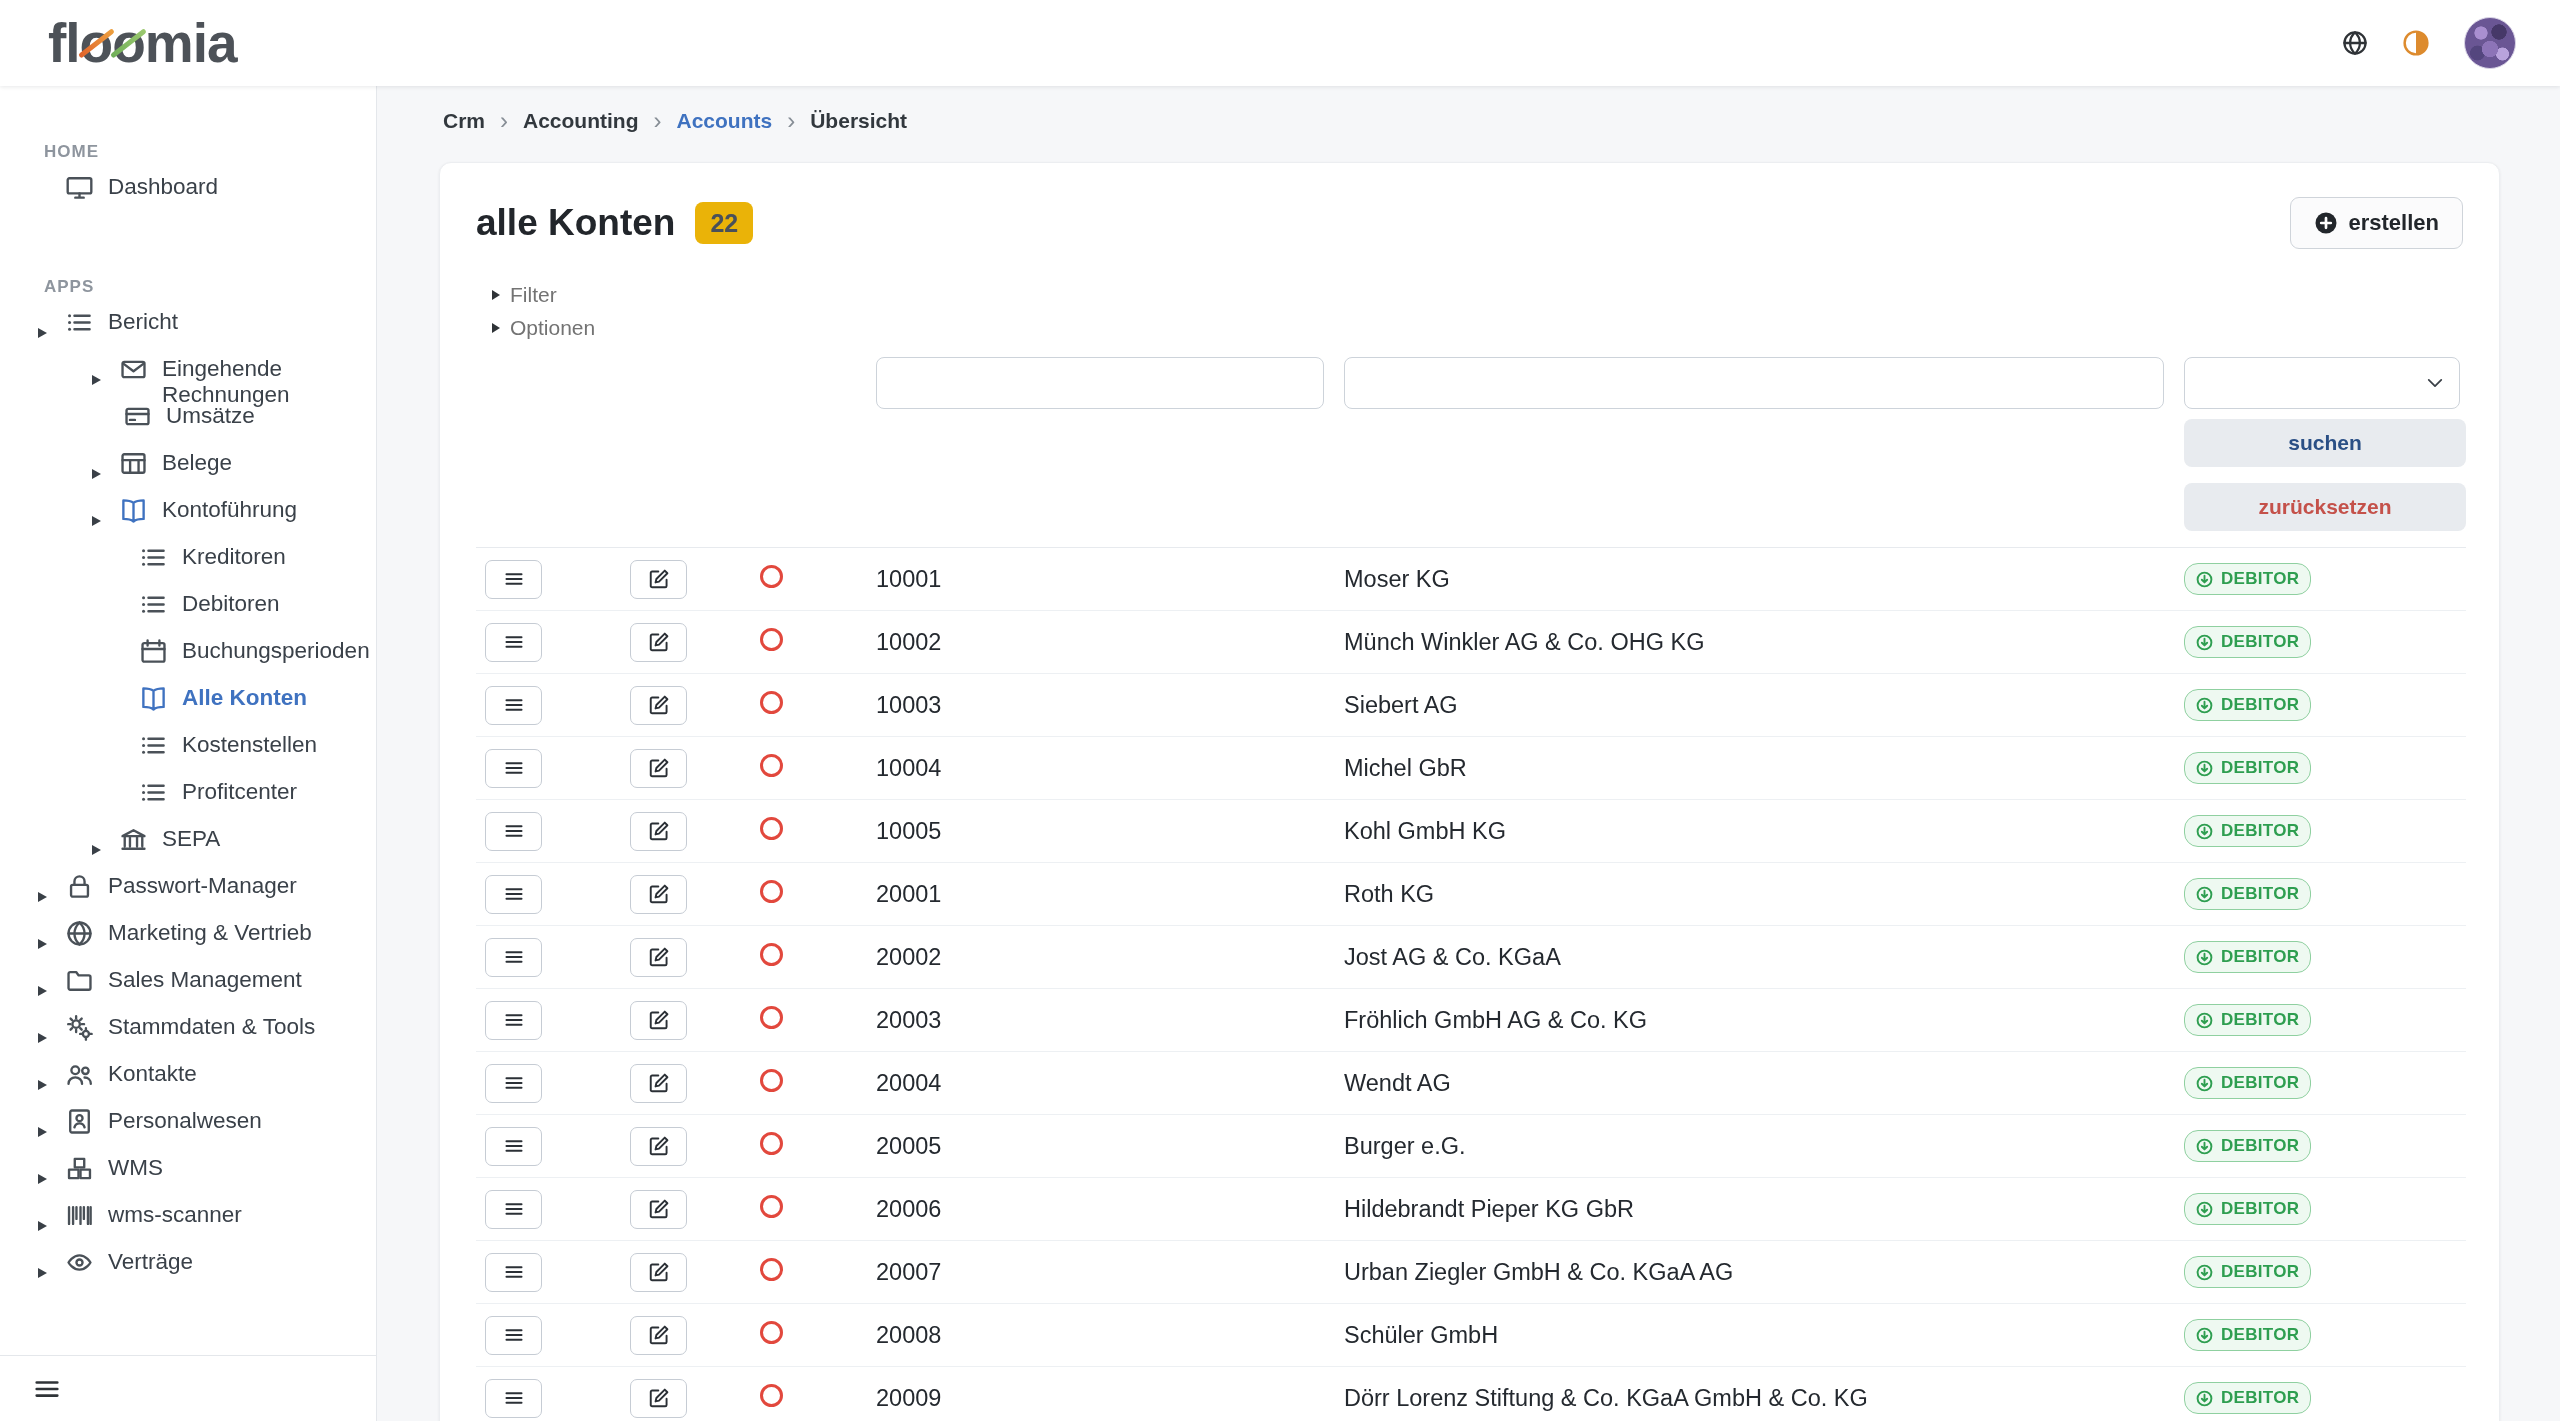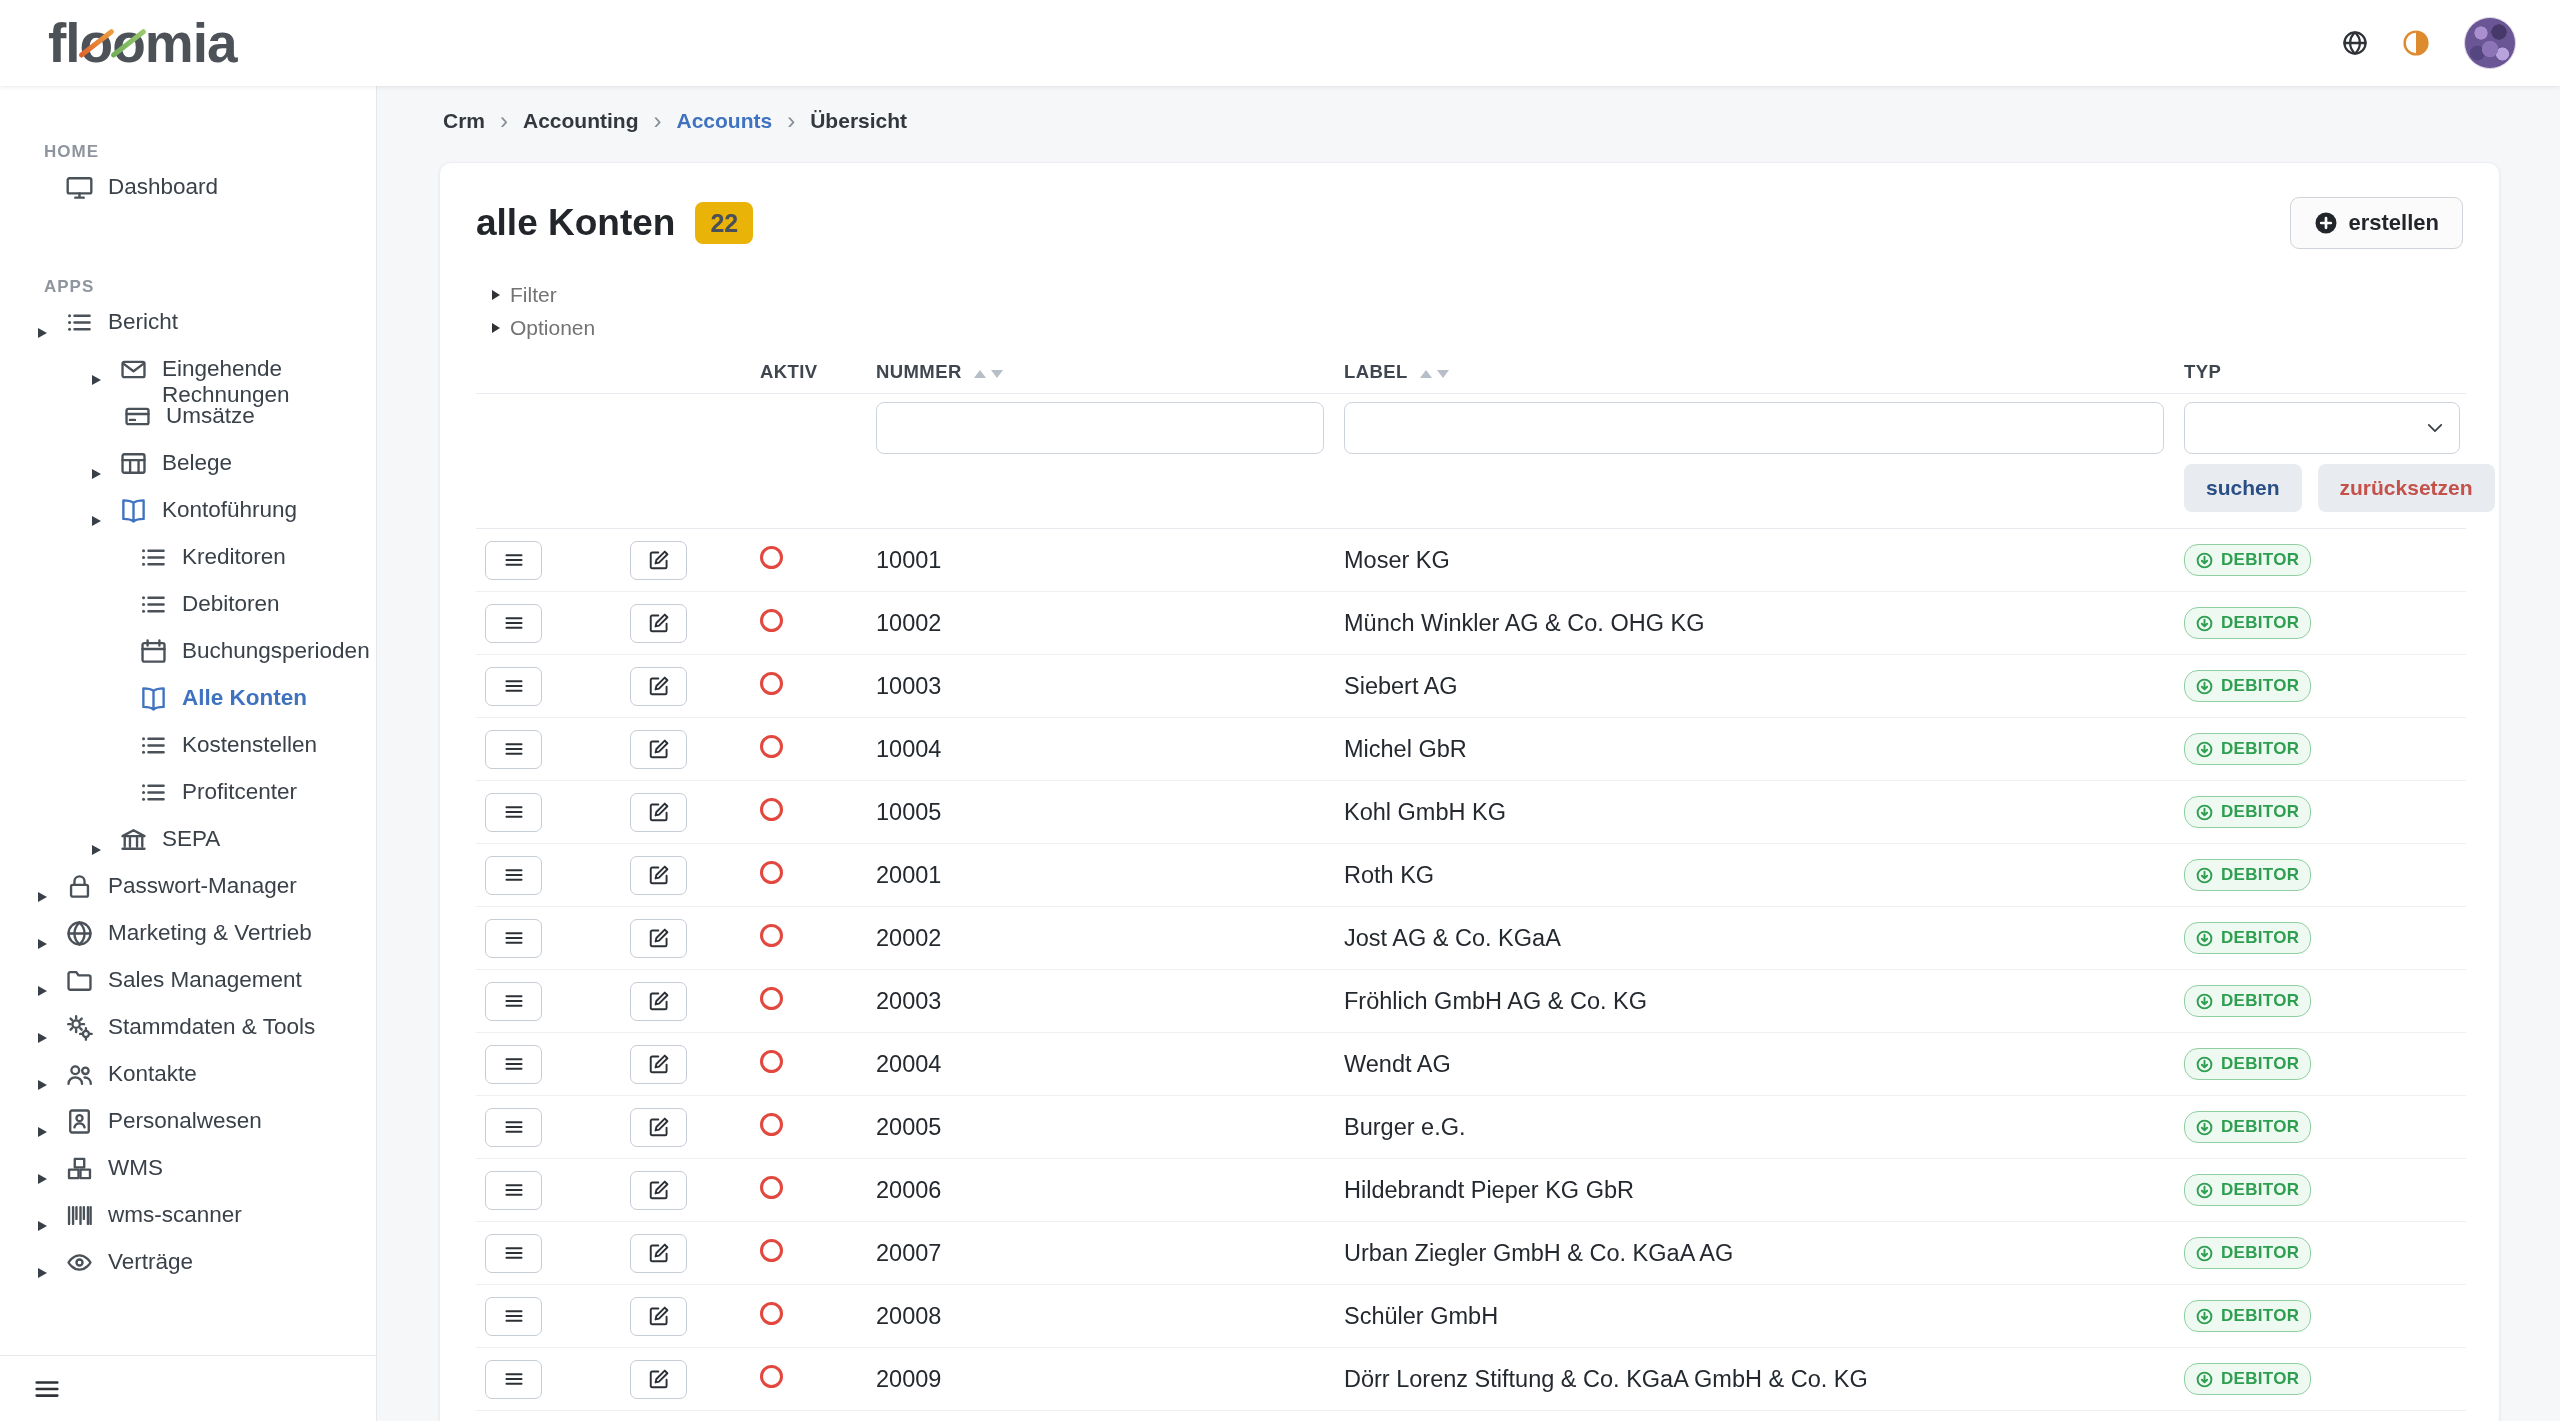--- a/index.html
+++ b/index.html
@@ -98,21 +98,21 @@
     border-bottom:8px solid #b7bec7; }
   .s-down { width:0; height:0; border-left:6.5px solid transparent; border-right:6.5px solid transparent;
     border-top:8px solid #b7bec7; }
   tr.filter-row td { padding:8px 0; }
   .flt-input { width:calc(100% - 20px); height:52px; border:1px solid #cdd3da; border-radius:8px;
     padding:0 16px; font-size:22px; font-family:inherit; background:#fff; color:#24292f; outline:none; }
   .select-box { position:relative; width:calc(100% - 6px); height:52px; border:1px solid #cdd3da;
     border-radius:8px; background:#fff; cursor:pointer; display:flex; align-items:center; }
   .select-box .icon { position:absolute; right:14px; width:20px; height:20px; color:#3a4047; }
   tr.actions-row td { padding:2px 0 16px; border-bottom:1px solid #e7eaee; }
-  .flt-buttons { display:flex; gap:16px; }
+  .flt-buttons { display:flex; gap:16px;flex-direction:column; }
   .btn-flt { border:none; border-radius:8px; padding:12px 22px; font-size:21px; font-weight:600;
     cursor:pointer; background:#e8ebef; font-family:inherit; white-space:nowrap; }
   .btn-search { color:#2a4f85; }
   .btn-reset { color:#c4514a; }
 
   tbody td { border-bottom:1px solid #edf0f3; height:63px; font-size:23.5px; color:#24292f;
     vertical-align:middle; padding:0; }
   td.c-act1 { padding-left:9px; }
   td.c-act2 { padding-left:6px; }
   .action-btn { width:57px; height:39px; border:1px solid #c6ccd4; border-radius:7px; background:#fff;
@@ -433,38 +433,20 @@
     <table class="accounts">
       <colgroup>
         <col class="c-act1">
           <col class="c-act2">
           <col class="c-aktiv">
         <col class="c-nummer">
           <col class="c-label">
           <col class="c-typ">
       </colgroup>
       <thead>
-        <tr>
-          <th></th>
-          <th></th>
-          <th><span>AKTIV</span></th>
-          <th class="sortable">
-            <span>NUMMER</span><span class="sort">
-                <span class="s-up"></span>
-                <span class="s-down"></span>
-              </span>
-          </th>
-          <th class="sortable">
-            <span>LABEL</span><span class="sort">
-                <span class="s-up"></span>
-                <span class="s-down"></span>
-              </span>
-          </th>
-          <th><span>TYP</span></th>
-        </tr>
         <tr class="filter-row">
           <td></td>
             <td></td>
             <td></td>
           <td><input class="flt-input" value="" style=""></td>
           <td><input class="flt-input" value="" style=""></td>
           <td>
             <div class="select-box">
               <span class="icon">
                   <svg viewBox="0 0 16 16">

